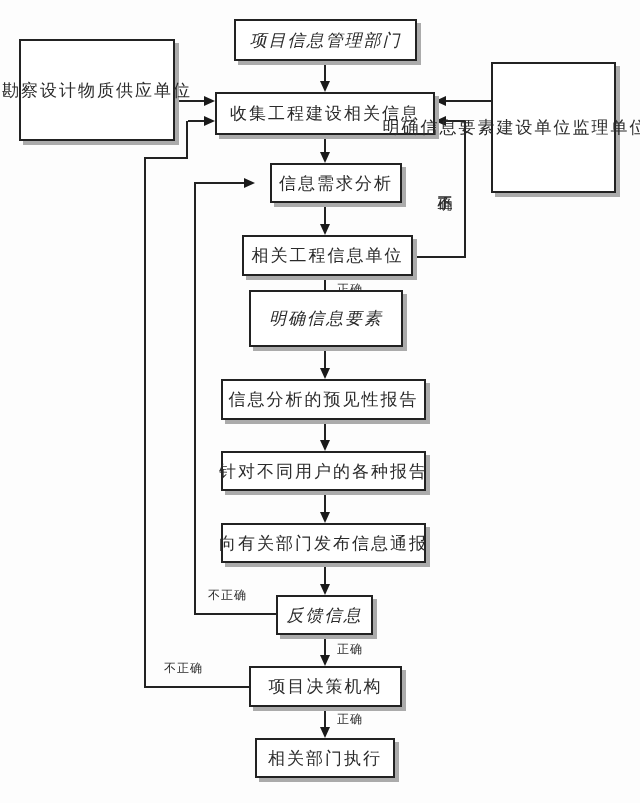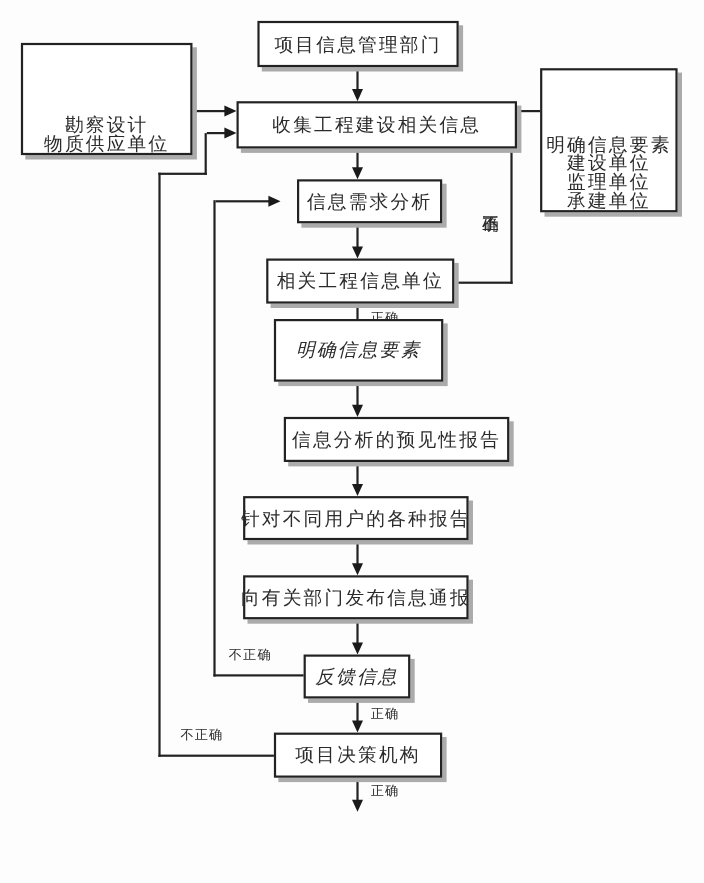--- a/index.html
+++ b/index.html
@@ -6,21 +6,21 @@
   .canvas{
     position:relative;width:640px;height:803px;background:#fdfdfd;overflow:hidden;
     font-family:"Liberation Serif","DejaVu Serif",serif;color:#2b2b2b;
   }
   .node{
     position:absolute;box-sizing:border-box;background:#ffffff;
     border:2px solid #222222;box-shadow:4px 4px 0 #ababab;
     display:flex;align-items:center;justify-content:center;
     font-size:17px;letter-spacing:2px;white-space:nowrap;
   }
-  .node.multi{flex-direction:column;justify-content:flex-end;}
+  .node.multi{flex-direction:row;justify-content:center;}
   .node.multi div{line-height:1;}
   .line{position:absolute;background:#222222;}
   .h{height:2px;}
   .v{width:2px;}
   .ah{position:absolute;width:0;height:0;}
   .ah-down{border-left:5px solid transparent;border-right:5px solid transparent;border-top:11px solid #1a1a1a;}
   .ah-right{border-top:5px solid transparent;border-bottom:5px solid transparent;border-left:11px solid #1a1a1a;}
   .ah-left{border-top:5px solid transparent;border-bottom:5px solid transparent;border-right:11px solid #1a1a1a;}
   .lbl{position:absolute;font-size:12px;letter-spacing:1px;white-space:nowrap;line-height:1;}
   .v-lbl{writing-mode:vertical-rl;text-orientation:upright;font-size:15px;letter-spacing:0;}
@@ -83,46 +83,47 @@
   <div class="line h" style="left:188px;top:120px;width:17px;"></div>
   <div class="ah ah-right" style="left:204px;top:116px;"></div>
 
   <div class="lbl v-lbl" style="left:437px;top:185px;height:52px;">不正确</div>
   <div class="lbl" style="left:337px;top:283px;">正确</div>
   <div class="lbl" style="left:208px;top:589px;">不正确</div>
   <div class="lbl" style="left:337px;top:643px;">正确</div>
   <div class="lbl" style="left:164px;top:662px;">不正确</div>
   <div class="lbl" style="left:337px;top:713px;">正确</div>
 
-  <div class="node" style="left:234px;top:19px;width:183px;height:42px;">项目信息管理部门</div>
+  <div class="node" style="left:234px;top:19px;width:183px;height:42px;font-style:italic;">项目信息管理部门</div>
 
   <div class="node multi" style="left:19px;top:39px;width:156px;height:102px;">
     <div>勘察设计</div>
     <div>物质供应单位</div>
   </div>
 
-  <div class="node" style="left:215px;top:92px;width:255px;height:43px;text-align:center;">收集工程建设相关信息</div>
+  <div class="node" style="left:215px;top:92px;width:220px;height:43px;text-align:center;">收集工程建设相关信息</div>
 
   <div class="node multi" style="left:491px;top:62px;width:125px;height:131px;">
     <div>明确信息要素</div>
     <div>建设单位</div>
     <div>监理单位</div>
     <div>承建单位</div>
   </div>
 
   <div class="node" style="left:255px;top:163px;width:132px;height:40px;margin-left:15px;">信息需求分析</div>
 
   <div class="node" style="left:242px;top:235px;width:171px;height:41px;">相关工程信息单位</div>
 
   <div class="node" style="left:249px;top:290px;width:154px;height:57px;font-style:italic;">明确信息要素</div>
 
-  <div class="node" style="left:221px;top:379px;width:205px;height:41px;margin-left:37px;">信息分析的预见性报告</div>
+  <div class="node" style="left:221px;top:379px;width:205px;height:41px;">信息分析的预见性报告</div>
 
   <div class="node" style="left:221px;top:451px;width:205px;height:40px;">针对不同用户的各种报告</div>
 
   <div class="node" style="left:221px;top:523px;width:205px;height:40px;">向有关部门发布信息通报</div>
 
   <div class="node" style="left:276px;top:595px;width:97px;height:40px;font-style:italic;">反馈信息</div>
 
   <div class="node" style="left:249px;top:666px;width:153px;height:41px;">项目决策机构</div>
 
+  <div class="node" style="left:255px;top:738px;width:140px;height:40px;">相关部门执行</div>
 
 </div>
 
 </body></html>

